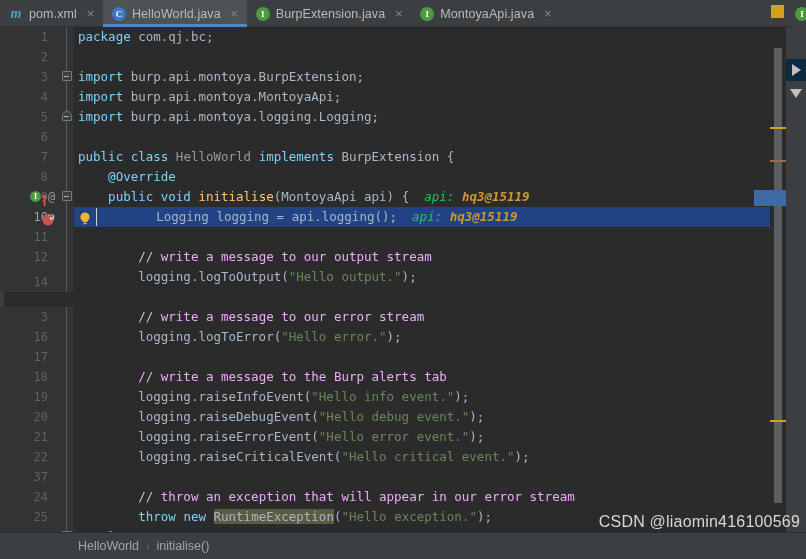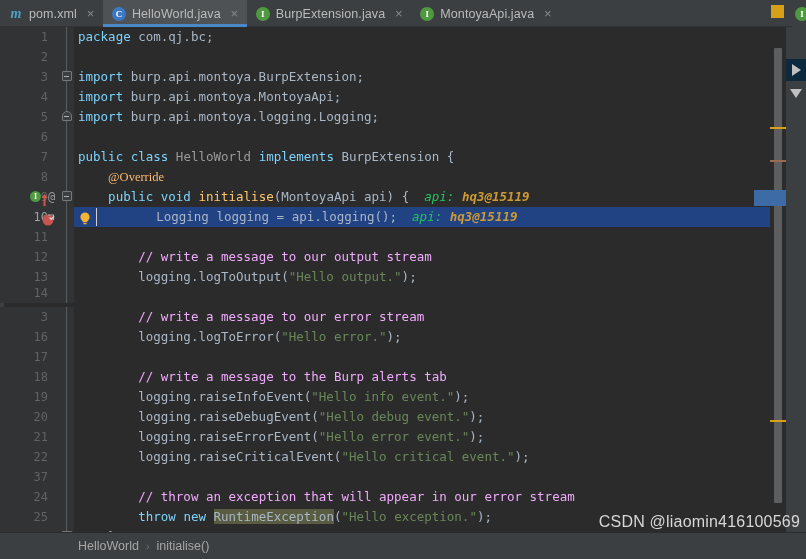--- a/index.html
+++ b/index.html
@@ -194,21 +194,21 @@
     font-family: "DejaVu Sans Mono", monospace;
     font-size: 12.5px;
     line-height: 20px;
     color: #a9b7c6;
     white-space: pre;
   }
   .kw   { color: #7dd3fc; }
   .str  { color: #6a8759; }
   .cmt  { color: #f0abfc; }
   .clsg { color: #9a9a9a; }
-  .ann  { color: #fdba74; font-family: Liberation Serif, serif; }
+  .ann  { color: #7dd3fc; }
   .hl   { background: #5a5c42; }
   .hint-label { color: #22c55e; font-style: italic; }
   .hint-val   { color: #cc9933; font-style: italic; font-weight: bold; }
 
   
   .caret {
     position: absolute;
     width: 1px; height: 18px;
     top: 1px;
     background: #d0d0d0;
@@ -399,21 +399,21 @@
                 <path d="M6 2 L11.5 2 L11.5 7" fill="none" stroke="#aeb0b1" stroke-width="1.2"></path>
                 <path d="M7.5 4.5 L9.2 6.2 L12 3.2" fill="none" stroke="#d4d4d4" stroke-width="1.3"></path>
               </svg></span></div><div class="foldstrip"><div class="foldline"></div></div><div class="code-bg"></div><span class="bulb" style="position: absolute; left: 78px; top: 3px; width: 14px; height: 14px; z-index: 3;"><svg width="14" height="14" viewBox="0 0 14 14">
               <circle cx="7" cy="6" r="4.6" fill="#f5b335"></circle>
               <rect x="4.6" y="10" width="4.8" height="1.3" rx="0.5" fill="#f5b335"></rect>
               <rect x="5.3" y="12" width="3.4" height="1.2" rx="0.5" fill="#f5b335"></rect>
             </svg></span><div class="code" style="left: 96px;">        Logging logging = api.logging();<span>  <span class="hint-label">api:</span> <span class="hint-val">hq3@15119</span></span></div><div class="caret" style="left: 96px;"></div></div>
         <div class="row" style="top: 200px; position: absolute; left: 0px; right: 0px;"><div class="gutter"><span class="ln">11</span></div><div class="foldstrip"><div class="foldline"></div></div><div class="code-bg"></div><div class="code"></div></div>
         <div class="row" style="top: 220px; position: absolute; left: 0px; right: 0px;"><div class="gutter"><span class="ln">12</span></div><div class="foldstrip"><div class="foldline"></div></div><div class="code-bg"></div><div class="code">        <span class="cmt">// write a message to our output stream</span></div></div>
         <div class="row" style="top: 240px; position: absolute; left: 0px; right: 0px;"><div class="gutter"><span class="ln">13</span></div><div class="foldstrip"><div class="foldline"></div></div><div class="code-bg"></div><div class="code">        logging.logToOutput(<span class="str">"Hello output."</span>);</div></div>
-        <div class="row" style="top: 256px; position: absolute; left: 0px; right: 0px;"><div class="gutter"><span class="ln">14</span></div><div class="foldstrip"><div class="foldline"></div></div><div class="code-bg"></div><div class="code"></div></div>
+        <div class="row" style="top: 245px; position: absolute; left: 0px; right: 0px;"><div class="gutter"><span class="ln">14</span></div><div class="foldstrip"><div class="foldline"></div></div><div class="code-bg"></div><div class="code"></div></div>
         <div class="row" style="top: 280px; position: absolute; left: 0px; right: 0px;"><div class="gutter"><span class="ln">3</span></div><div class="foldstrip"><div class="foldline"></div></div><div class="code-bg"></div><div class="code">        <span class="cmt">// write a message to our error stream</span></div></div>
         <div class="row" style="top: 300px; position: absolute; left: 0px; right: 0px;"><div class="gutter"><span class="ln">16</span></div><div class="foldstrip"><div class="foldline"></div></div><div class="code-bg"></div><div class="code">        logging.logToError(<span class="str">"Hello error."</span>);</div></div>
         <div class="row" style="top: 320px; position: absolute; left: 0px; right: 0px;"><div class="gutter"><span class="ln">17</span></div><div class="foldstrip"><div class="foldline"></div></div><div class="code-bg"></div><div class="code"></div></div>
         <div class="row" style="top: 340px; position: absolute; left: 0px; right: 0px;"><div class="gutter"><span class="ln">18</span></div><div class="foldstrip"><div class="foldline"></div></div><div class="code-bg"></div><div class="code">        <span class="cmt">// write a message to the Burp alerts tab</span></div></div>
         <div class="row" style="top: 360px; position: absolute; left: 0px; right: 0px;"><div class="gutter"><span class="ln">19</span></div><div class="foldstrip"><div class="foldline"></div></div><div class="code-bg"></div><div class="code">        logging.raiseInfoEvent(<span class="str">"Hello info event."</span>);</div></div>
         <div class="row" style="top: 380px; position: absolute; left: 0px; right: 0px;"><div class="gutter"><span class="ln">20</span></div><div class="foldstrip"><div class="foldline"></div></div><div class="code-bg"></div><div class="code">        logging.raiseDebugEvent(<span class="str">"Hello debug event."</span>);</div></div>
         <div class="row" style="top: 400px; position: absolute; left: 0px; right: 0px;"><div class="gutter"><span class="ln">21</span></div><div class="foldstrip"><div class="foldline"></div></div><div class="code-bg"></div><div class="code">        logging.raiseErrorEvent(<span class="str">"Hello error event."</span>);</div></div>
         <div class="row" style="top: 420px; position: absolute; left: 0px; right: 0px;"><div class="gutter"><span class="ln">22</span></div><div class="foldstrip"><div class="foldline"></div></div><div class="code-bg"></div><div class="code">        logging.raiseCriticalEvent(<span class="str">"Hello critical event."</span>);</div></div>
         <div class="row" style="top: 440px; position: absolute; left: 0px; right: 0px;"><div class="gutter"><span class="ln">37</span></div><div class="foldstrip"><div class="foldline"></div></div><div class="code-bg"></div><div class="code"></div></div>
         <div class="row" style="top: 460px; position: absolute; left: 0px; right: 0px;"><div class="gutter"><span class="ln">24</span></div><div class="foldstrip"><div class="foldline"></div></div><div class="code-bg"></div><div class="code">        <span class="cmt">// throw an exception that will appear in our error stream</span></div></div>

